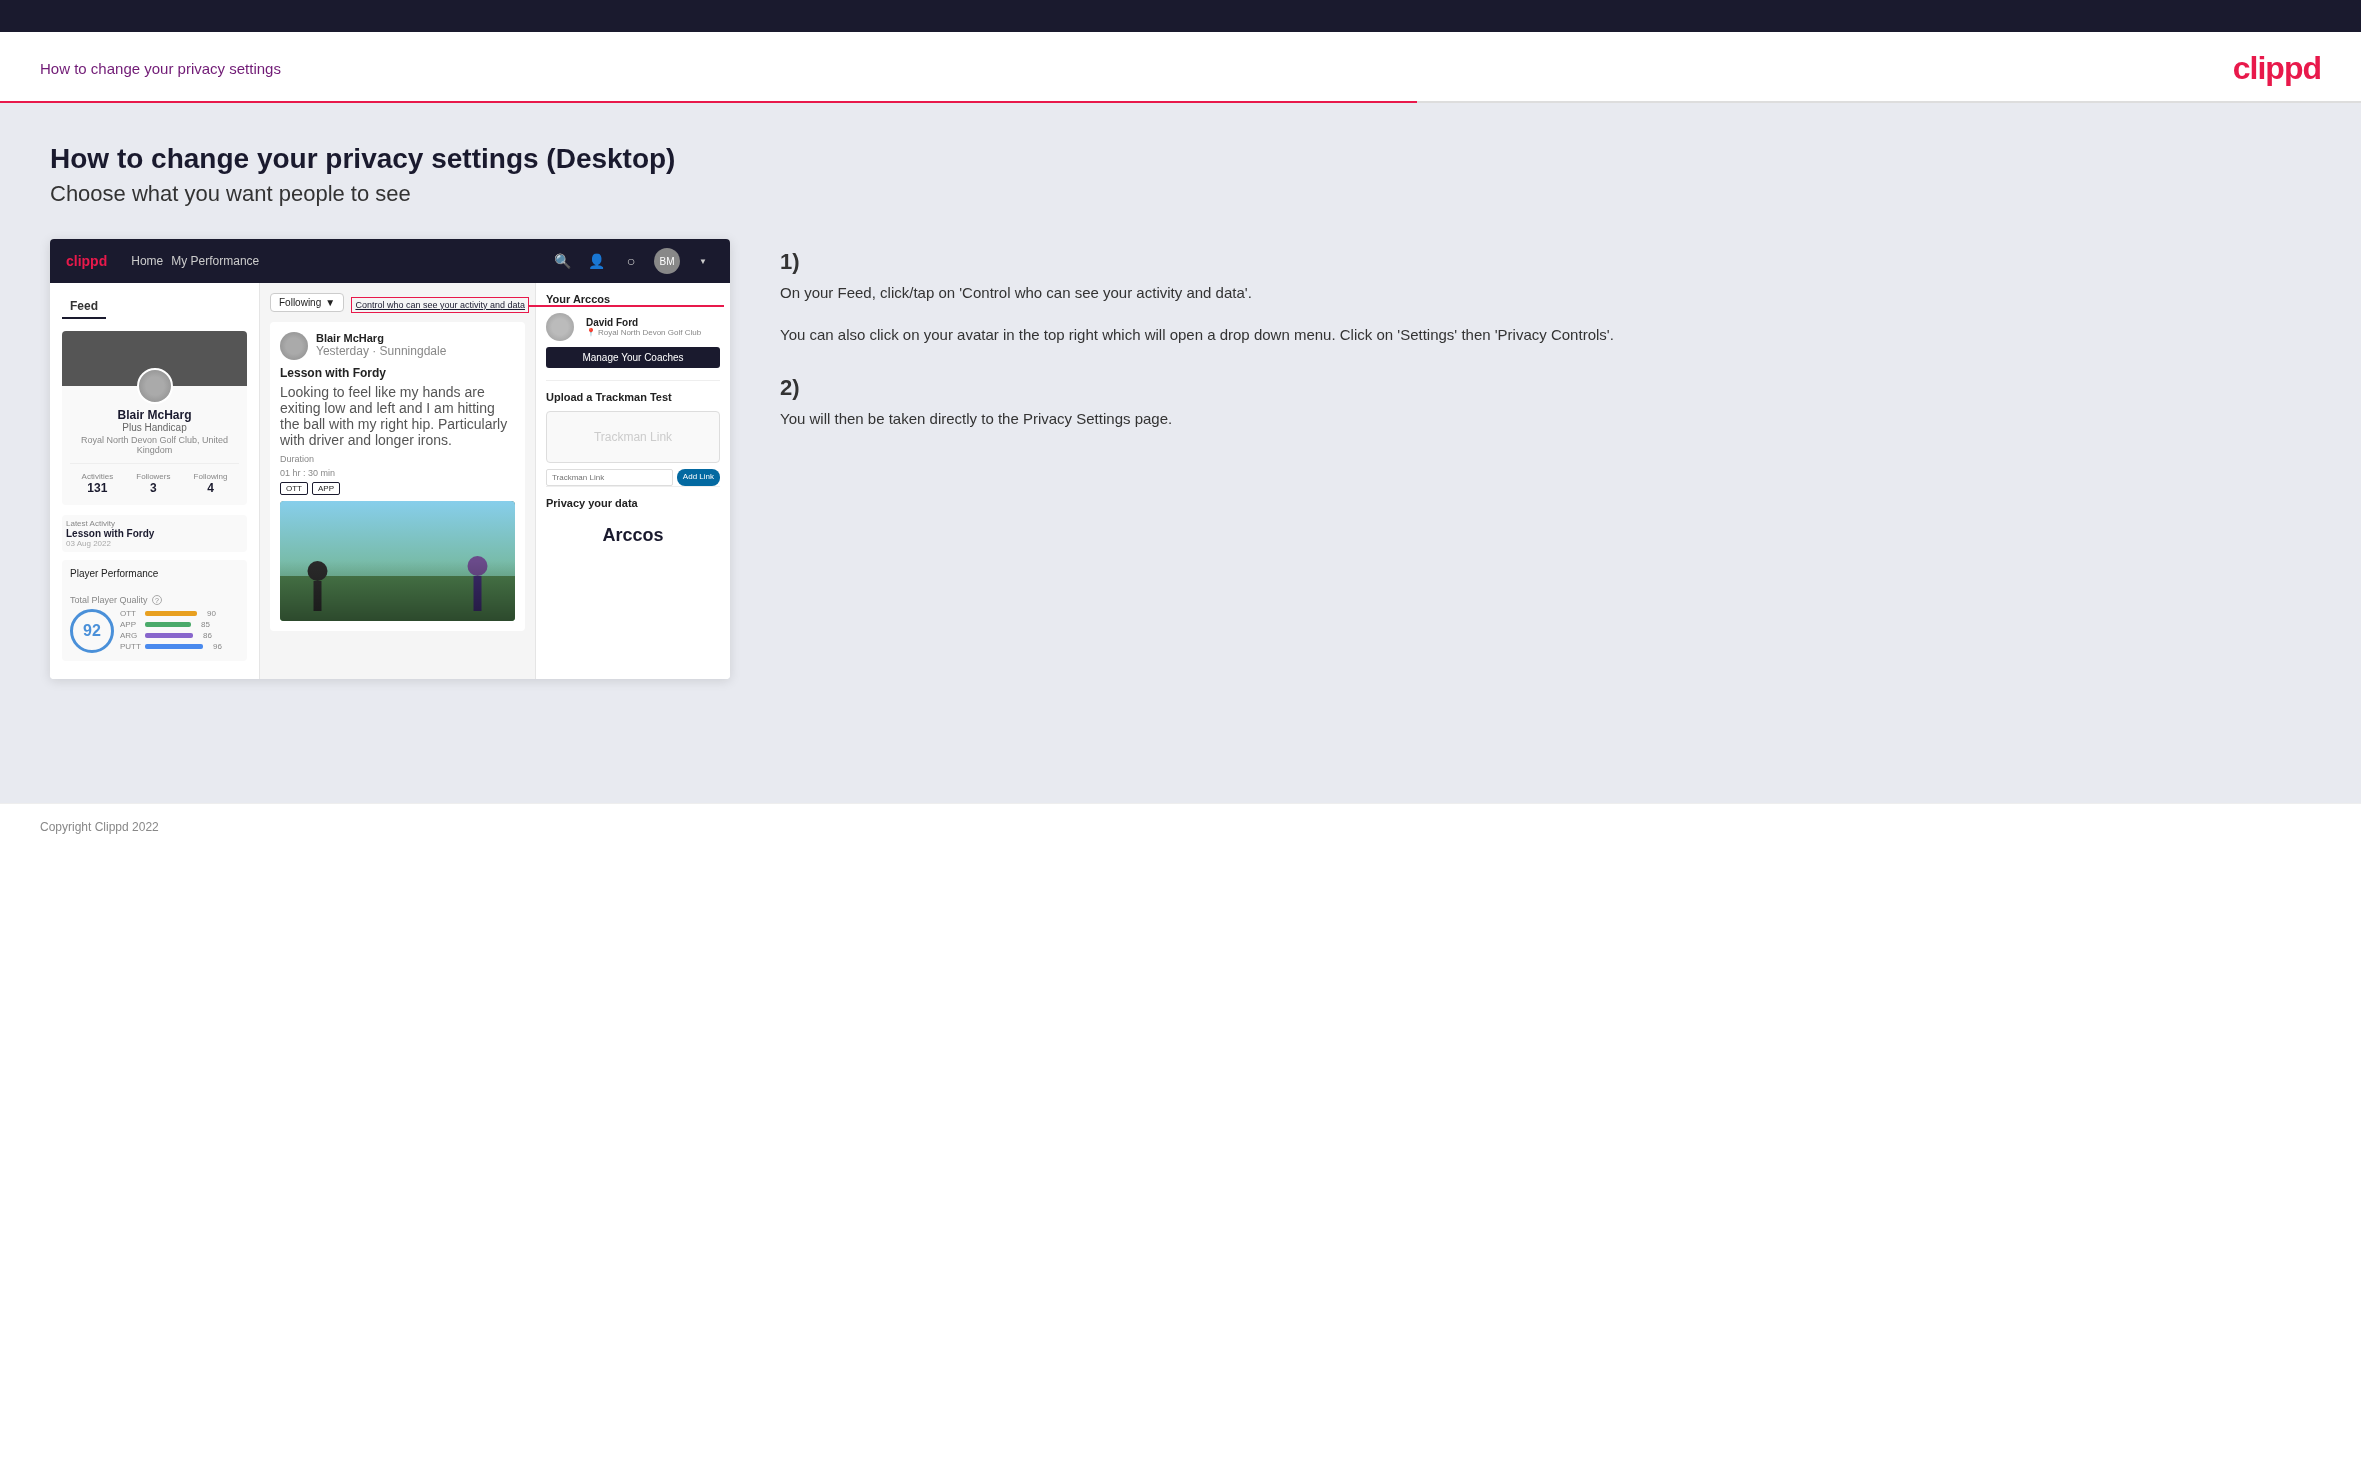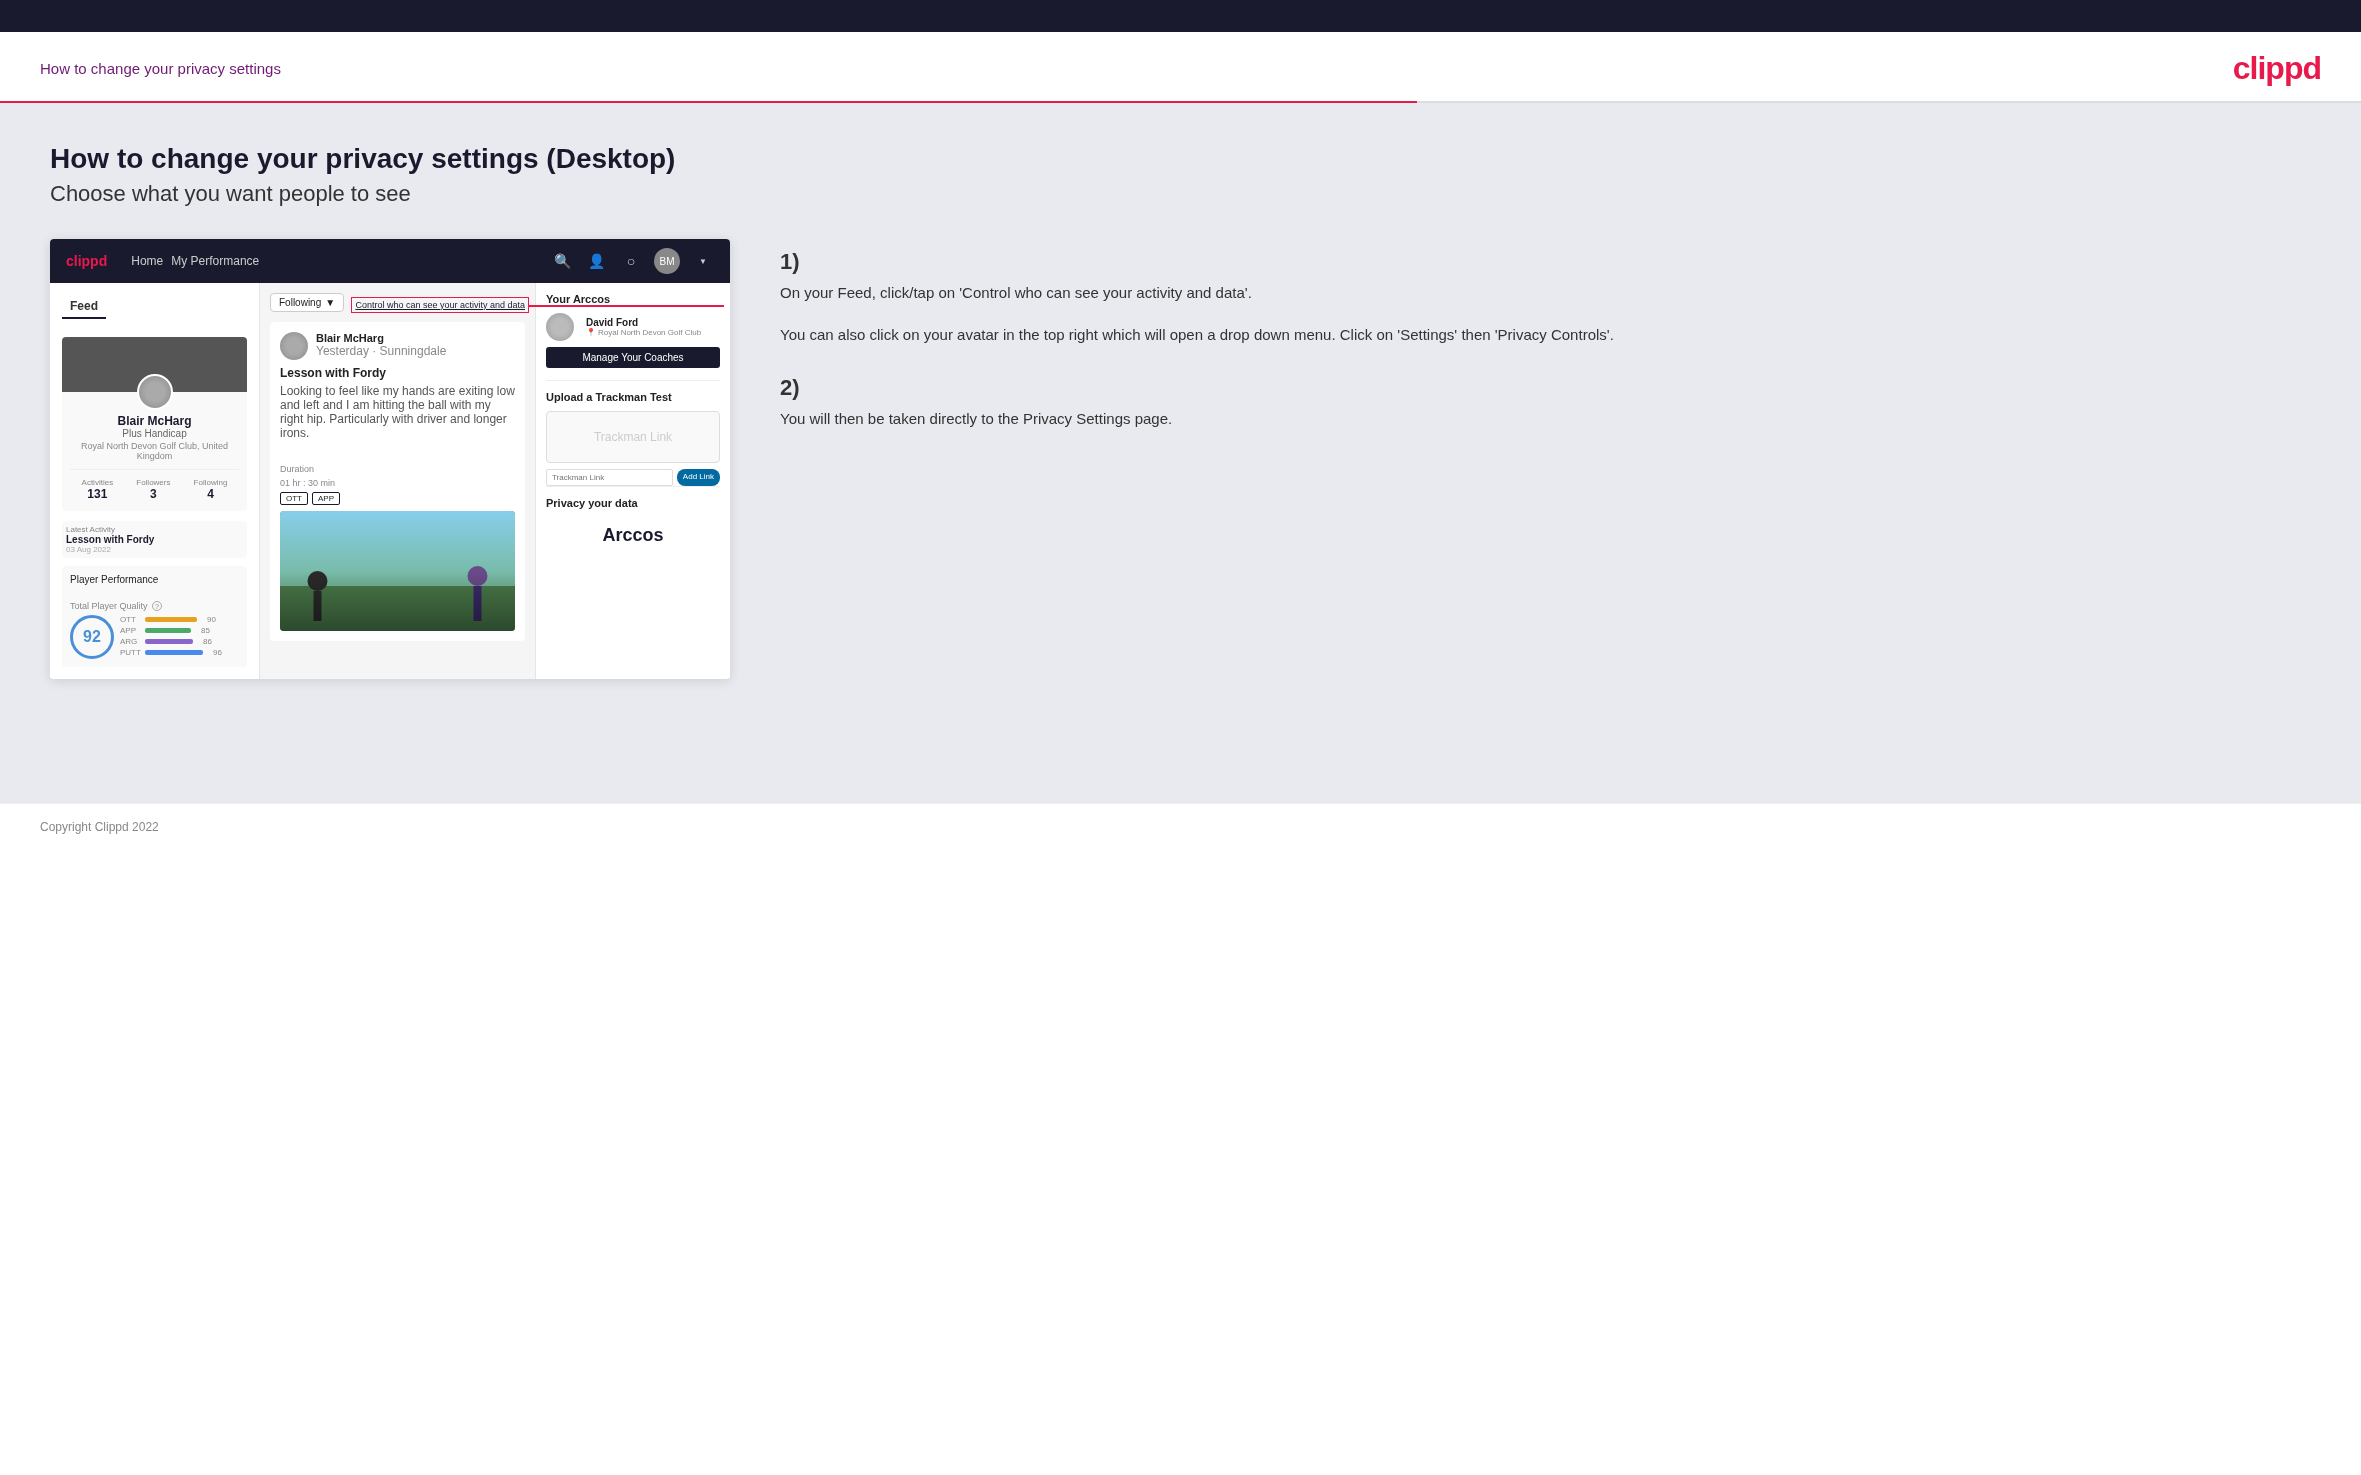--- a/index.html
+++ b/index.html
@@ -136,21 +136,21 @@
       padding: 12px;
       flex-shrink: 0;
     }
     .feed-tab {
       font-size: 12px;
       color: #333;
       font-weight: bold;
       padding: 4px 8px;
       border-bottom: 2px solid #1a1a2e;
       display: inline-block;
-      margin-bottom: 18px;
+      margin-bottom: 12px;
     }
     .profile-banner {
       background: #555;
       height: 55px;
       border-radius: 4px 4px 0 0;
       margin-bottom: 0;
       position: relative;
     }
     .profile-avatar {
       width: 36px;
@@ -322,23 +322,23 @@
     .post-meta {
       font-size: 12px;
       color: #888;
     }
     .post-title {
       font-size: 12px;
       font-weight: bold;
       margin-bottom: 4px;
     }
     .post-desc {
-      font-size: 12px;
+      font-size: 14px;
       color: #555;
-      margin-bottom: 24px;
+      margin-bottom: 6px;
     }
     .post-duration {
       font-size: 9px;
       color: #888;
       margin-bottom: 4px;
     }
     .post-tags {
       display: flex;
       gap: 4px;
       margin-bottom: 6px;

